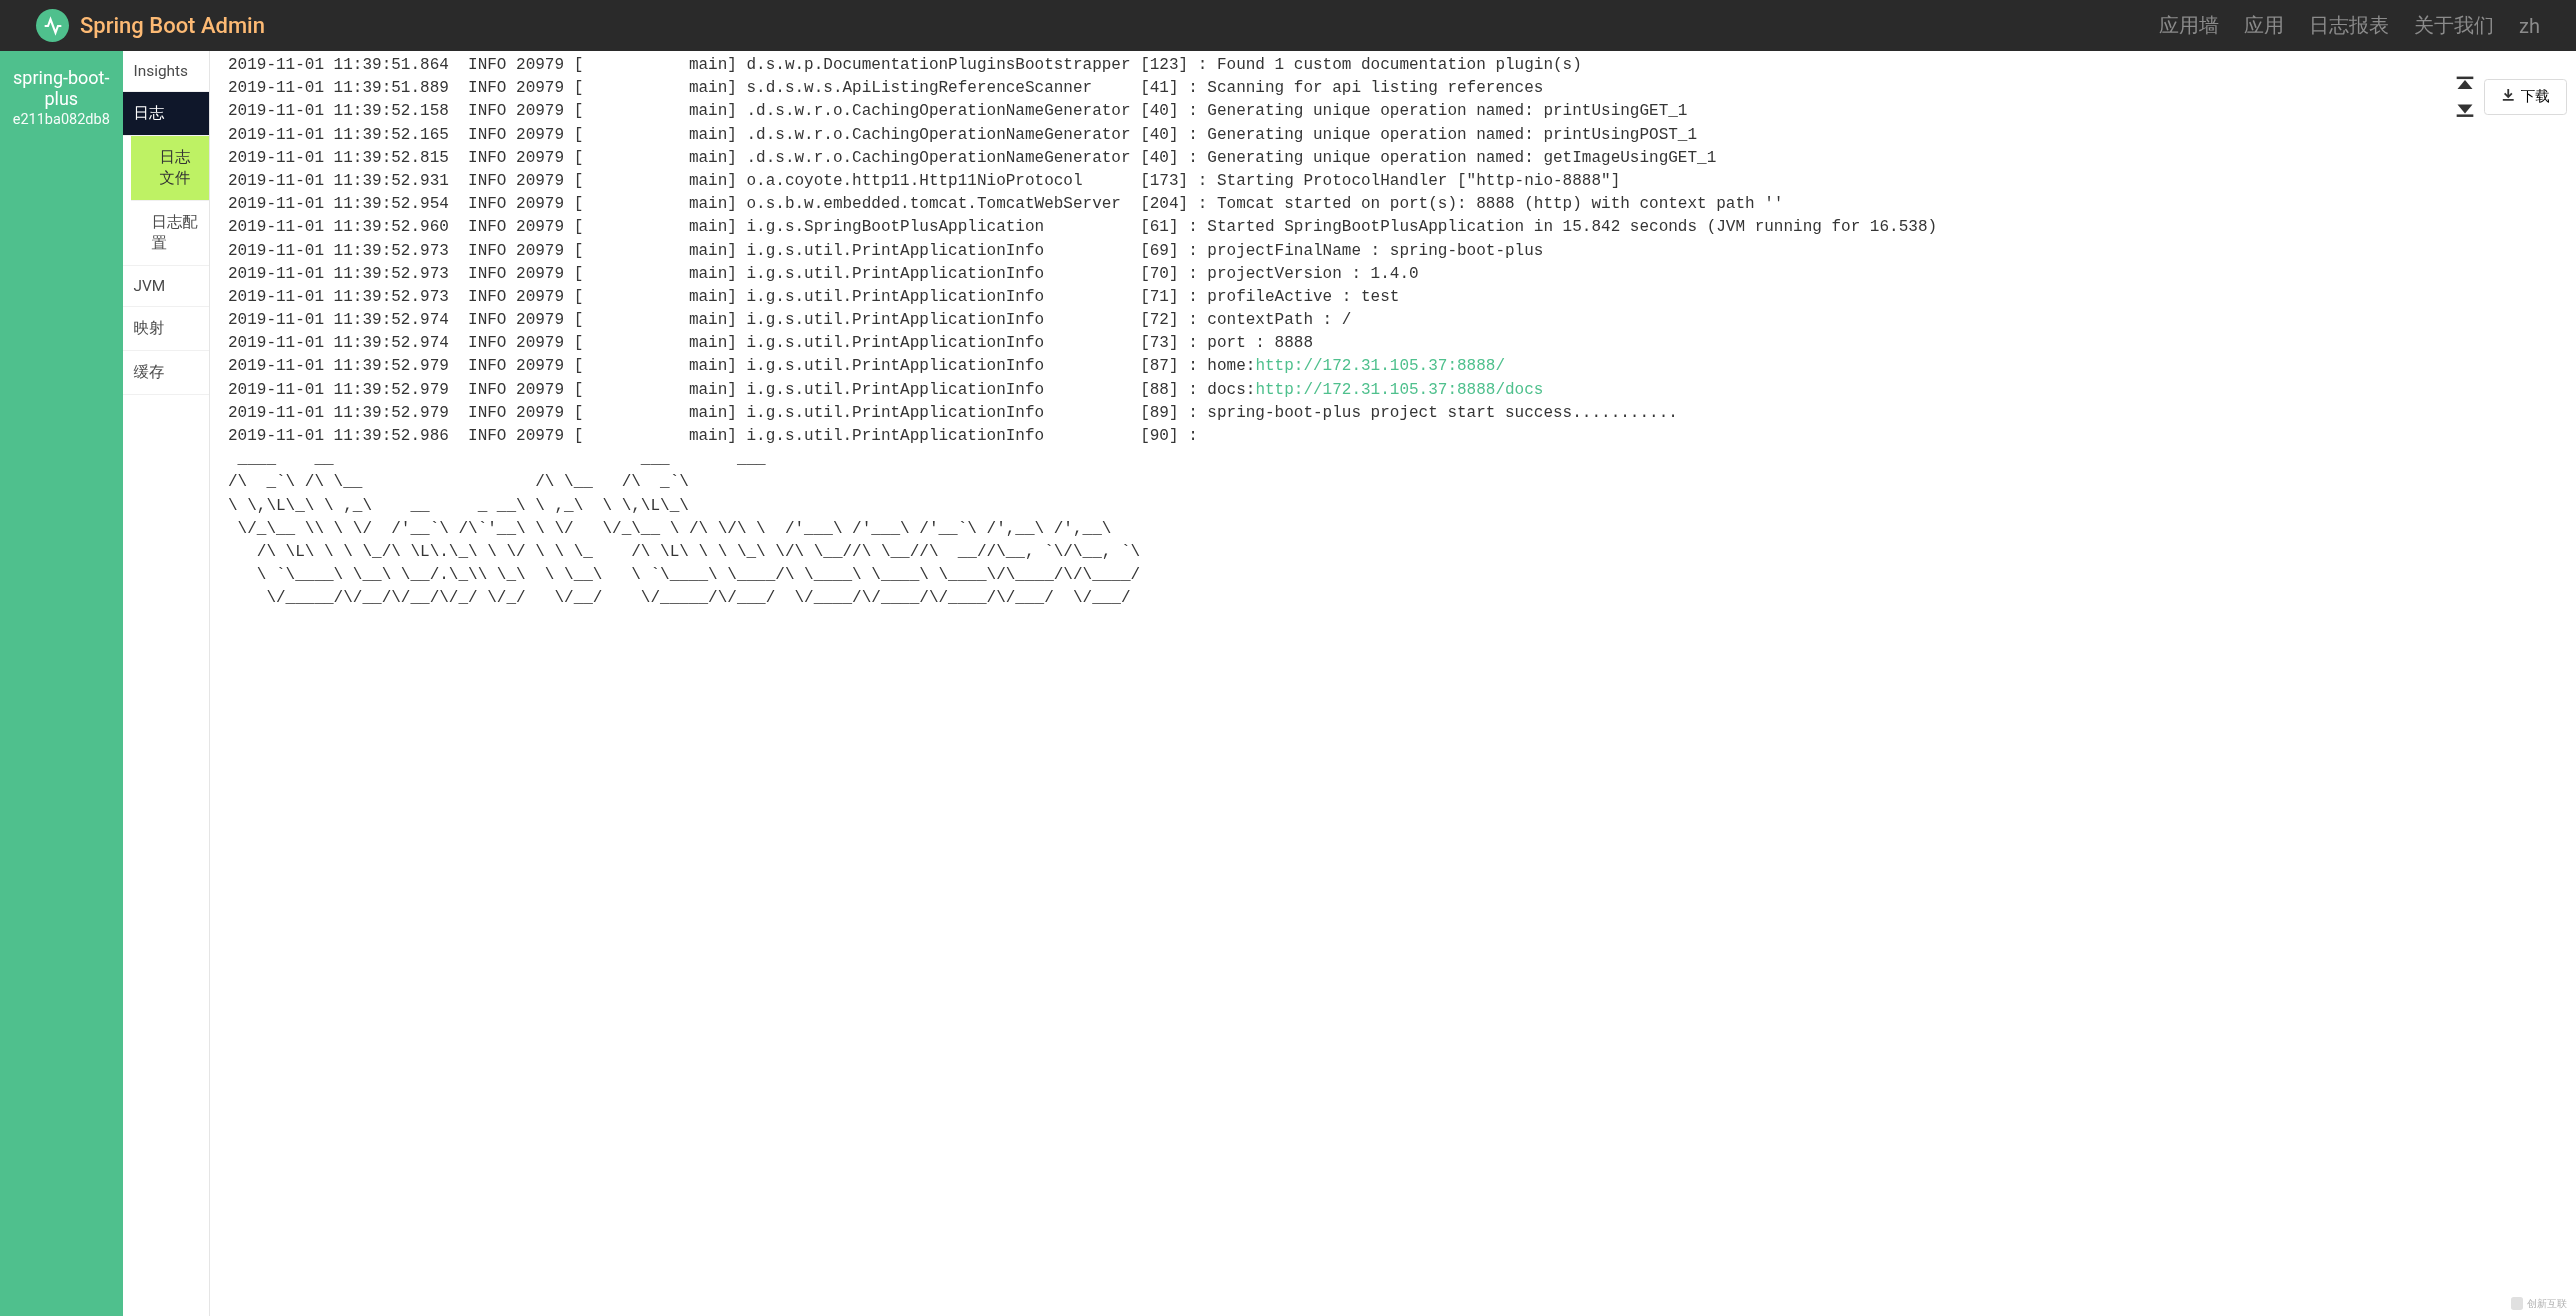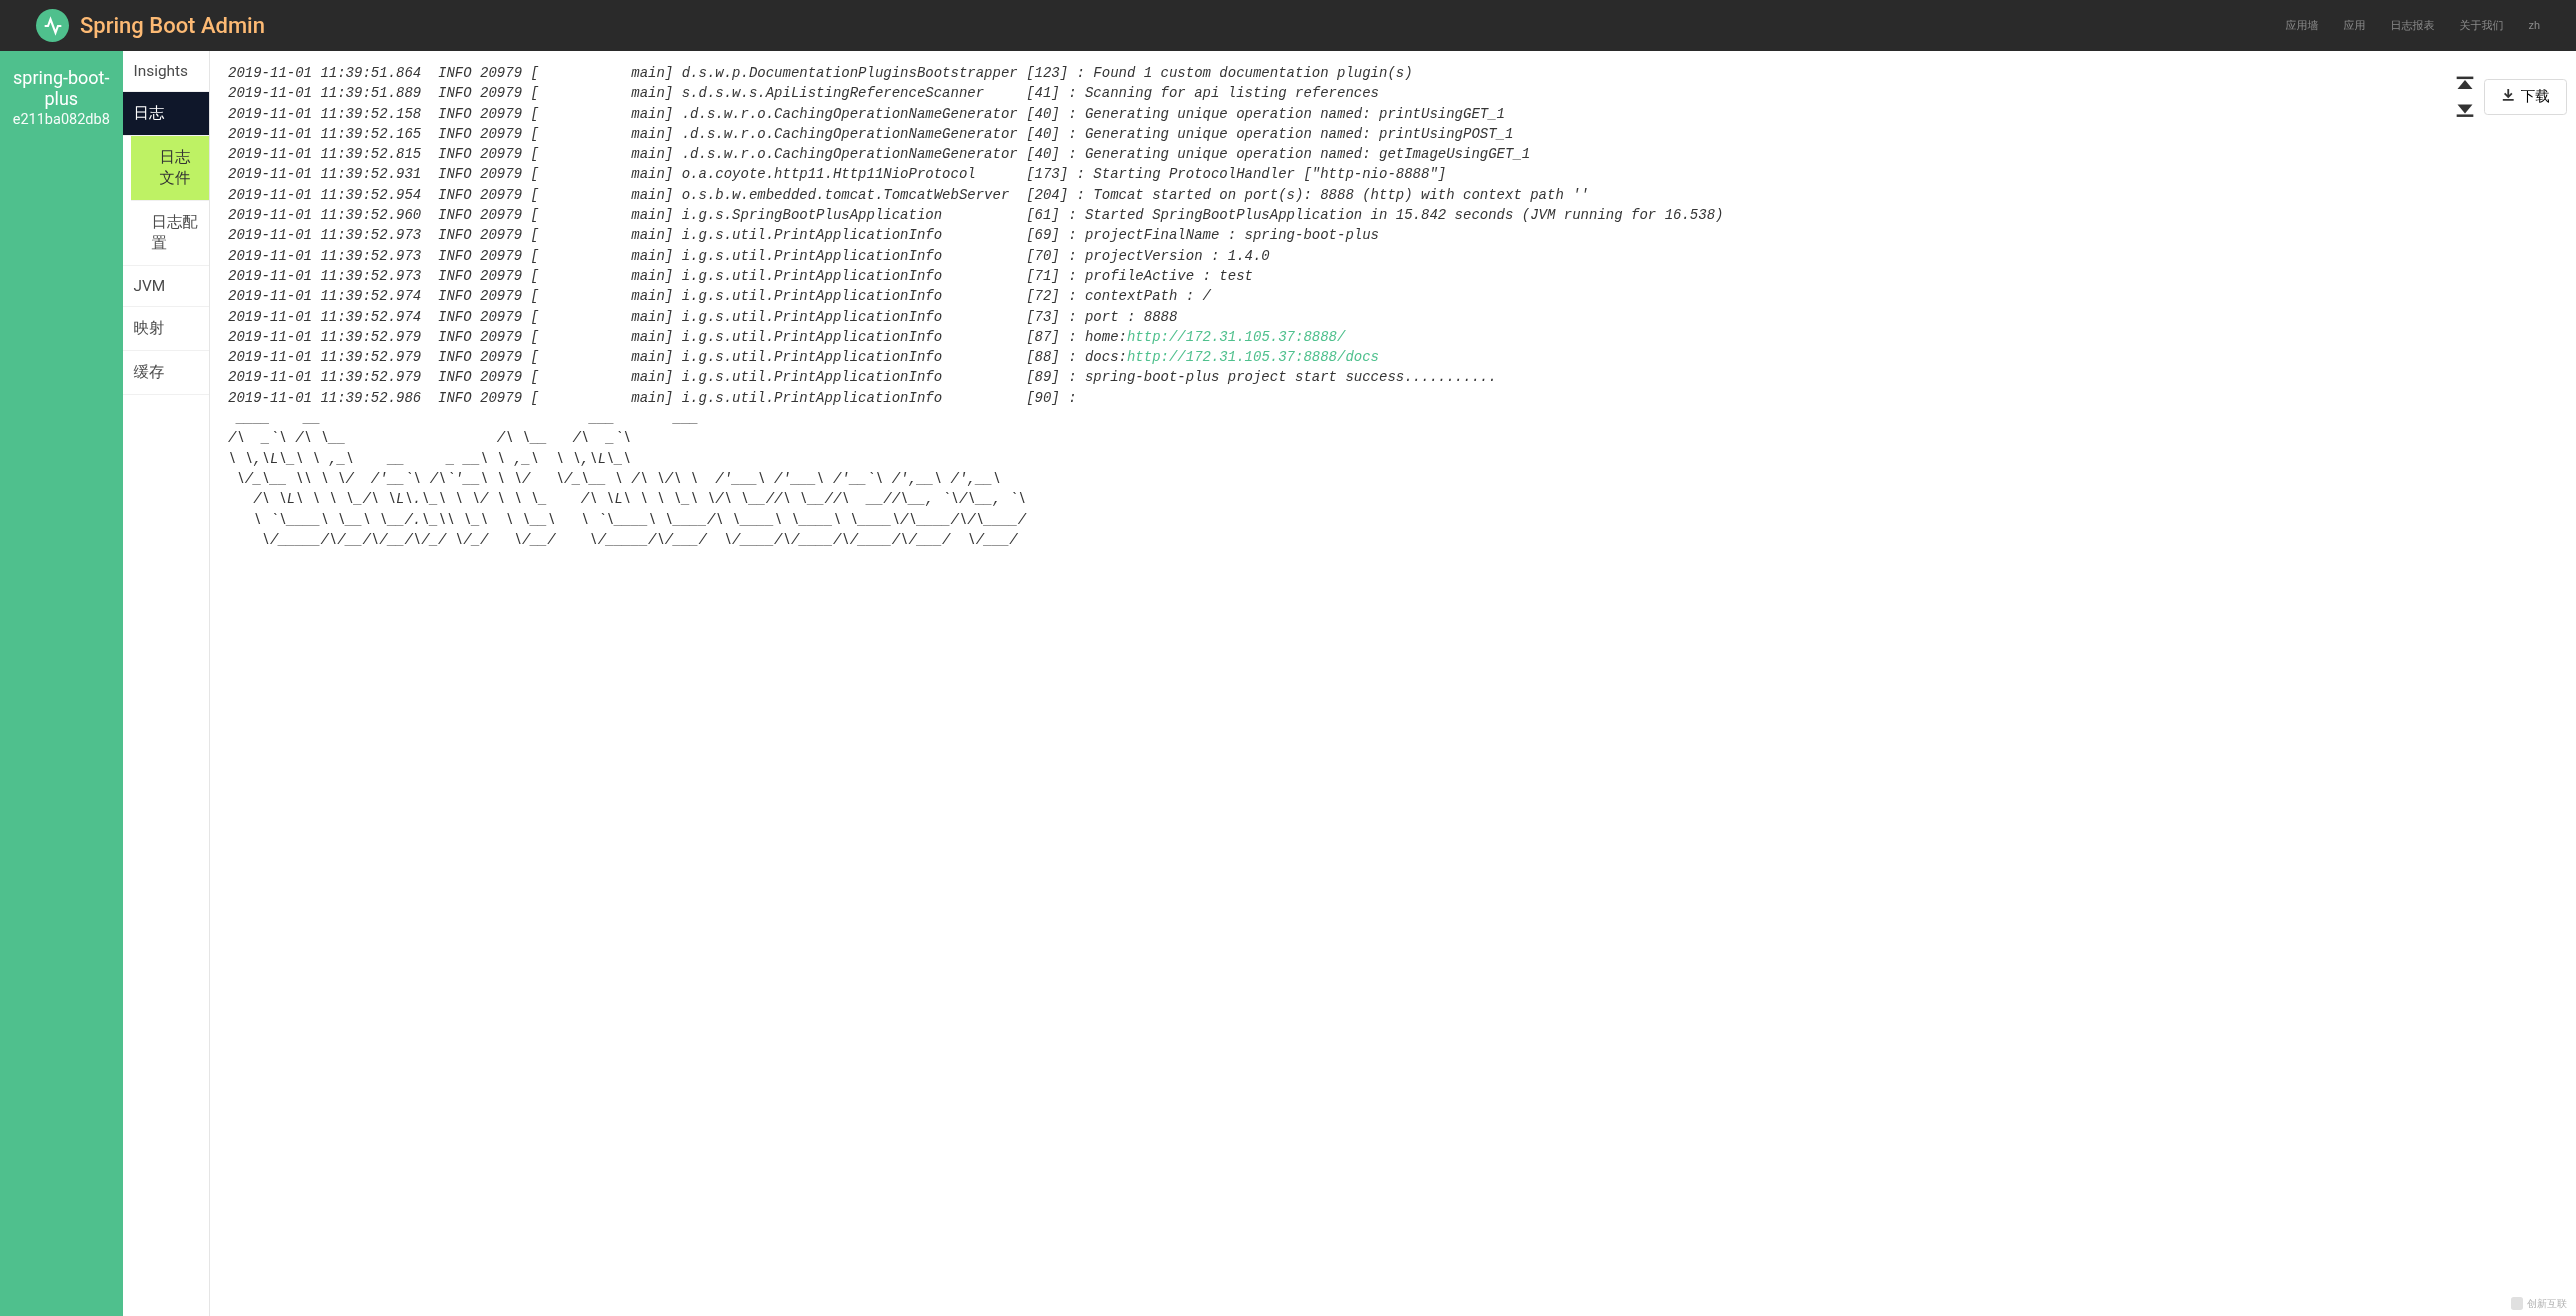--- a/index.html
+++ b/index.html
@@ -19,21 +19,21 @@
       background: #4fc08d;
       border-radius: 50%;
       display: flex;
       align-items: center;
       justify-content: center;
       margin-right: 11px;
     }
     .logo-icon svg { width: 20px; height: 20px; }
     .app-title { font-size: 22px; font-weight: 500; flex: 1; color: #fdba74;}
     .nav-links { display: flex; gap: 25px; align-items: center; }
-    .nav-link { color: #8b8b8b; font-size: 11px; cursor: pointer; }
+    .nav-link { color: #8b8b8b; font-size: 20px; cursor: pointer; }
     
     .container { display: flex; height: calc(100vh - 51px); }
     
     .sidebar {
       width: 210px;
       background: #fff;
       border-right: 0.9px solid #e5e5e5;
       display: flex;
       flex-direction: row;
     }
@@ -65,28 +65,27 @@
       margin-left: 8px;
     }
     
     .main-content {
       flex: 1;
       position: relative;
       overflow: hidden;
     }
     .log-viewer {
       font-family: 'Courier New', Consolas, monospace;
-      font-size: 14px;
+      font-size: 16px;
       line-height: 1.45;
       color: #353535;
-      padding: 12px 18px;
+      padding: 3px 18px;
       white-space: pre;
       overflow: auto;
       height: 100%;
-      font-style: italic;
     }
     .log-link { color: #4fc08d; text-decoration: none; }
     
     .floating-controls {
       position: absolute;
       top: 25px;
       right: 9px;
       display: flex;
       align-items: center;
       gap: 9px;

